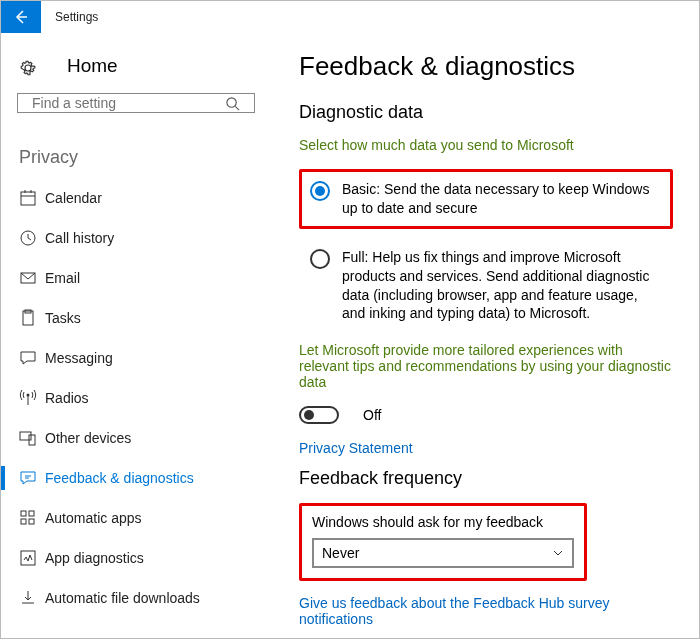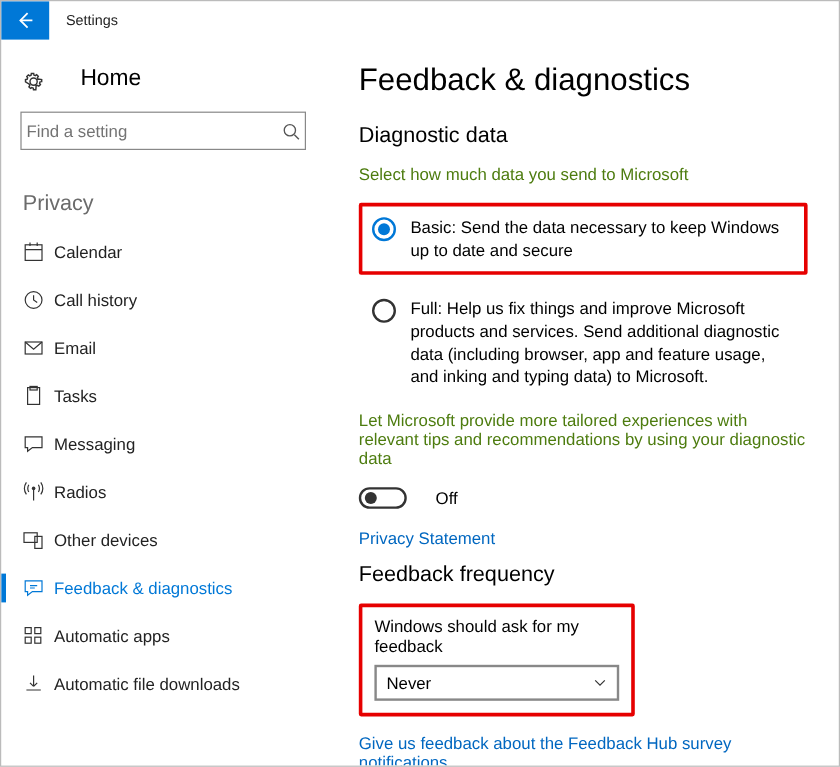--- a/index.html
+++ b/index.html
@@ -48,22 +48,22 @@
     padding: 4px 2px 16px 2px;
     font-size: 19px;
     cursor: pointer;
   }
   .home-row .gear { width: 18px; height: 18px; }
   .searchbox {
     display: flex;
     align-items: center;
     justify-content: space-between;
     border: 1px solid #888;
-    height: 32px;
-    padding: 0 4px;
+    height: 20px;
+    padding: 0 14px;
     color: #737373;
     font-size: 14px;
     cursor: text;
   }
   .group-label {
     color: #6b6b6b;
     font-size: 18px;
     margin: 34px 0 10px 2px;
   }
   .nav {
@@ -130,21 +130,21 @@
   .toggle {
     width: 40px; height: 18px; border: 2px solid #333; border-radius: 11px;
     position: relative; cursor: pointer;
   }
   .toggle .knob {
     width: 10px; height: 10px; border-radius: 50%; background: #333;
     position: absolute; left: 3px; top: 2px;
   }
   .toggle-label { font-size: 14px; }
   .link { color: #0067c0; font-size: 14px; cursor: pointer; margin-bottom: 12px; display: block; }
-  .freq-box { border: 3px solid #e60000; padding: 8px 10px 10px 10px; width: 230px; border-radius:2px; margin-bottom:14px;}
+  .freq-box { border: 3px solid #e60000; padding: 8px 10px 10px 10px; width: 288px; border-radius:2px; margin-bottom:14px;}
   .freq-label { font-size: 14px; margin-bottom: 8px; display:block;}
   .combo {
     border: 2px solid #888; height: 30px; width: 100%;
     display: flex; align-items: center; justify-content: space-between;
     padding: 0 8px; font-size: 14px; cursor: pointer;
   }
 </style>
 </head>
 <body>
 
@@ -258,20 +258,29 @@
               <rect x="10" y="2" width="5" height="5" stroke="#333" fill="none"></rect>
               <rect x="2" y="10" width="5" height="5" stroke="#333" fill="none"></rect>
               <rect x="10" y="10" width="5" height="5" stroke="#333" fill="none"></rect>
             </svg>
           </span>
         <span>Automatic apps</span>
       </li>
       <li>
         <span class="ic">
             <svg viewBox="0 0 18 18">
+              <rect x="2" y="2" width="14" height="14" stroke="#333" fill="none"></rect>
+              <path d="M5 11l2-3 2 4 2-6 2 5" stroke="#333" fill="none"></path>
+            </svg>
+          </span>
+        <span>App diagnostics</span>
+      </li>
+      <li>
+        <span class="ic">
+            <svg viewBox="0 0 18 18">
               <path d="M9 2v9m0 0l-3-3m3 3l3-3M3 14h12" stroke="#333" fill="none"></path>
             </svg>
           </span>
         <span>Automatic file downloads</span>
       </li>
     </ul>
   </aside>
 
   <main class="main">
     <h1>Feedback &amp; diagnostics</h1>

